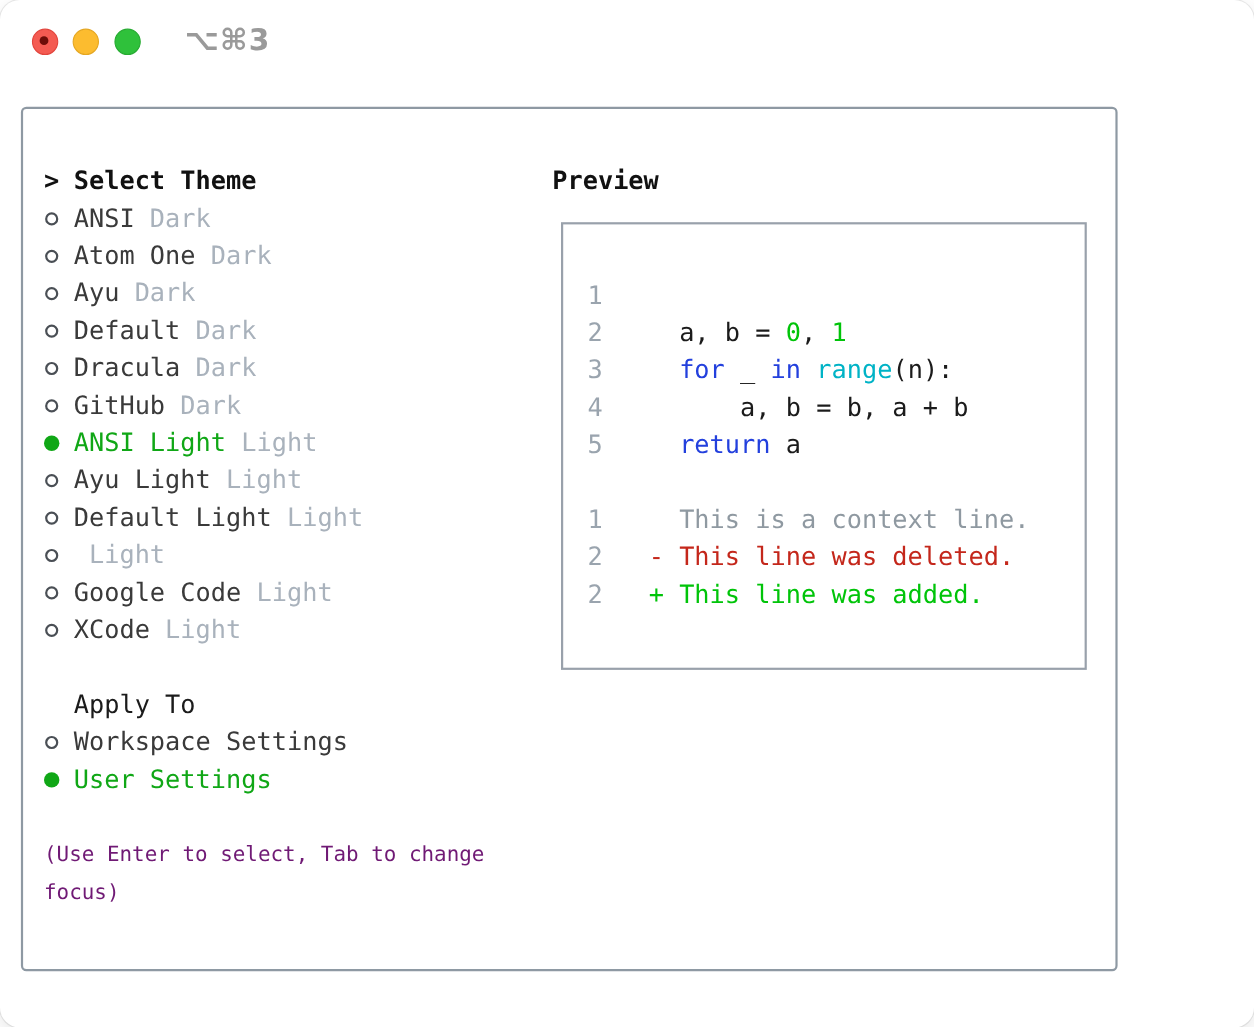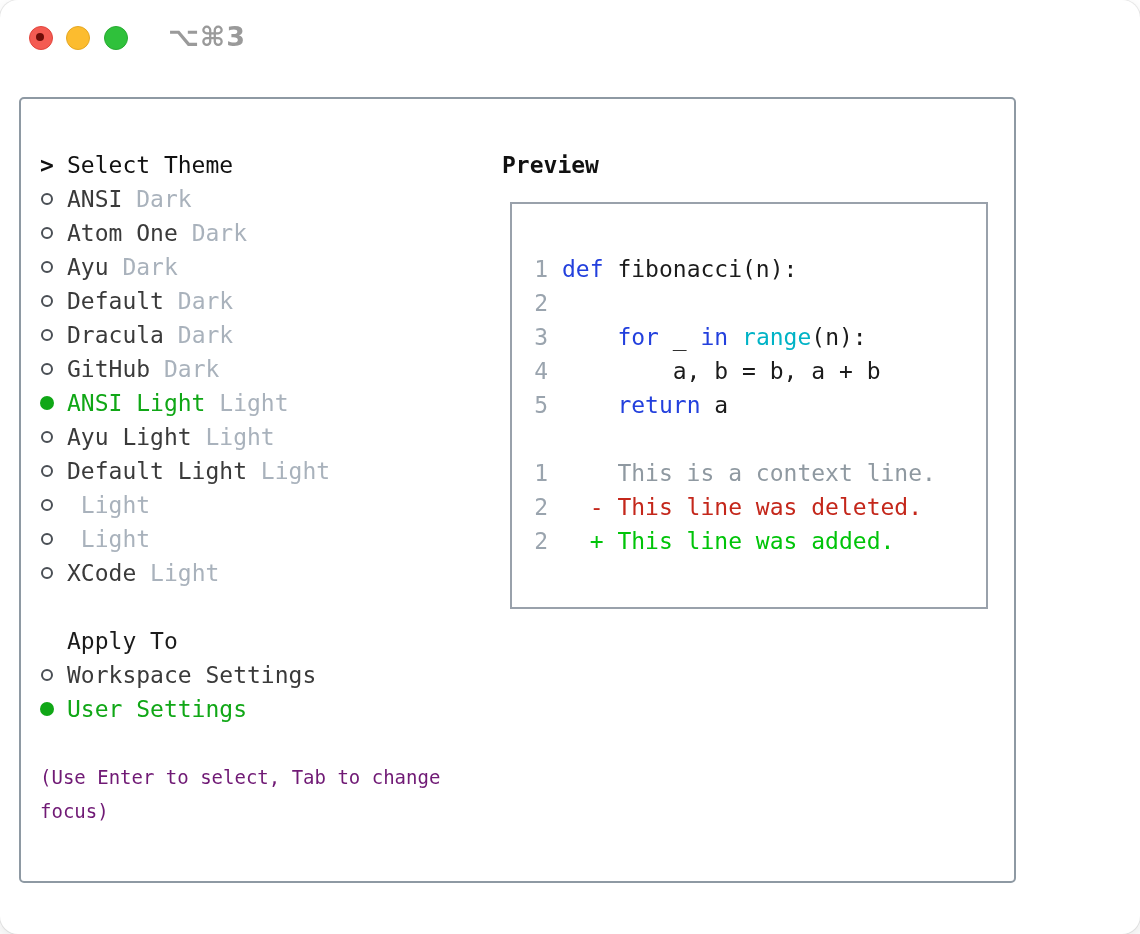--- a/index.html
+++ b/index.html
@@ -20,21 +20,21 @@
   
   .panel{position:absolute;left:19px;top:97px;width:993px;height:782px;border:2px solid #8e99a3;border-radius:5px;background:#fff;}
 
   
   .left-col{position:absolute;left:19px;top:49px;font-size:23px;color:#333333;}
   .row{height:34px;line-height:34px;display:flex;align-items:center;white-space:pre;}
   .marker{width:14px;margin-right:13px;display:flex;align-items:center;justify-content:center;flex:none;}
   .circle{width:12px;height:12px;border-radius:50%;border:2px solid #4a4f55;box-sizing:border-box;}
   .circle.filled{border:none;background:#10a716;width:14px;height:14px;}
   .prefix{font-weight:700;color:#111;font-size:23px;width:14px;margin-right:13px;text-align:center;}
-  .header-text{font-weight:400;color:#111;}
+  .header-text{font-weight:700;color:#111;}
   .plain-header{color:#1b1b1b;}
   .item-name{color:#3a3a3a;}
   .item-name.selected{color:#10a716;}
   .item-tag{color:#a9b2bc;}
   .hint{margin-top:0;width:430px;color:#701a75;white-space:pre-wrap;line-height:34px;font-size:19px;}
 
   
   .preview-label{position:absolute;left:481px;top:49px;height:34px;line-height:34px;
     font-size:23px;font-weight:700;color:#111;}
   .preview-box{position:absolute;left:489px;top:103px;width:474px;height:403px;border:2px solid #99a1ab;background:#fff;}
@@ -73,41 +73,41 @@
           <div class="row"><span class="marker"><span class="circle"></span></span><span class="item-name">ANSI</span><span class="item-tag"> Dark</span></div>
           <div class="row"><span class="marker"><span class="circle"></span></span><span class="item-name">Atom One</span><span class="item-tag"> Dark</span></div>
           <div class="row"><span class="marker"><span class="circle"></span></span><span class="item-name">Ayu</span><span class="item-tag"> Dark</span></div>
           <div class="row"><span class="marker"><span class="circle"></span></span><span class="item-name">Default</span><span class="item-tag"> Dark</span></div>
           <div class="row"><span class="marker"><span class="circle"></span></span><span class="item-name">Dracula</span><span class="item-tag"> Dark</span></div>
           <div class="row"><span class="marker"><span class="circle"></span></span><span class="item-name">GitHub</span><span class="item-tag"> Dark</span></div>
           <div class="row"><span class="marker"><span class="circle filled"></span></span><span class="item-name selected">ANSI Light</span><span class="item-tag"> Light</span></div>
           <div class="row"><span class="marker"><span class="circle"></span></span><span class="item-name">Ayu Light</span><span class="item-tag"> Light</span></div>
           <div class="row"><span class="marker"><span class="circle"></span></span><span class="item-name">Default Light</span><span class="item-tag"> Light</span></div>
           <div class="row"><span class="marker"><span class="circle"></span></span><span class="item-tag"> Light</span></div>
-          <div class="row"><span class="marker"><span class="circle"></span></span><span class="item-tag"> Light</span></div>
+          <div class="row"><span class="marker"><span class="circle"></span></span><span class="item-name">Google Code</span><span class="item-tag"> Light</span></div>
           <div class="row"><span class="marker"><span class="circle"></span></span><span class="item-name">XCode</span><span class="item-tag"> Light</span></div>
         </div>
       <div class="row"></div>
       <div class="row">
         <span class="marker"></span>
         <span class="plain-header">Apply To</span>
       </div>
       <div id="apply-items">
           <div class="row"><span class="marker"><span class="circle"></span></span><span class="item-name">Workspace Settings</span></div>
           <div class="row"><span class="marker"><span class="circle filled"></span></span><span class="item-name selected">User Settings</span></div>
         </div>
       <div class="row"></div>
       <div class="hint">(Use Enter to select, Tab to change focus)</div>
     </div>
 
     <div class="preview-label">Preview</div>
     <div class="preview-box">
       <div class="code-area" id="code-area">
-          <div class="code-line"><span class="lnum">1</span><span class="code"><span class="tok-kw">def</span><span class="tok-plain"> fibonacci(n):</span></span></div>
-          <div class="code-line"><span class="lnum">2</span></div>
+          <div class="code-line"><span class="lnum">1</span></div>
+          <div class="code-line"><span class="lnum">2</span><span class="code"><span class="tok-plain">    a, b = </span><span class="tok-num">0</span><span class="tok-plain">, </span><span class="tok-num">1</span></span></div>
           <div class="code-line"><span class="lnum">3</span><span class="code"><span class="tok-plain">    </span><span class="tok-kw">for</span><span class="tok-plain"> _ </span><span class="tok-kw">in</span><span class="tok-plain"> </span><span class="tok-builtin">range</span><span class="tok-plain">(n):</span></span></div>
           <div class="code-line"><span class="lnum">4</span><span class="code"><span class="tok-plain">        a, b = b, a + b</span></span></div>
           <div class="code-line"><span class="lnum">5</span><span class="code"><span class="tok-plain">    </span><span class="tok-kw">return</span><span class="tok-plain"> a</span></span></div>
           <div class="code-line"><span class="lnum"></span><span class="code"></span></div>
           <div class="code-line"><span class="lnum">1</span><span class="code"><span class="tok-context">    This is a context line.</span></span></div>
           <div class="code-line"><span class="lnum">2</span><span class="code"><span class="tok-deleted">  - This line was deleted.</span></span></div>
           <div class="code-line"><span class="lnum">2</span><span class="code"><span class="tok-added">  + This line was added.</span></span></div>
         </div>
     </div>
   </div>

